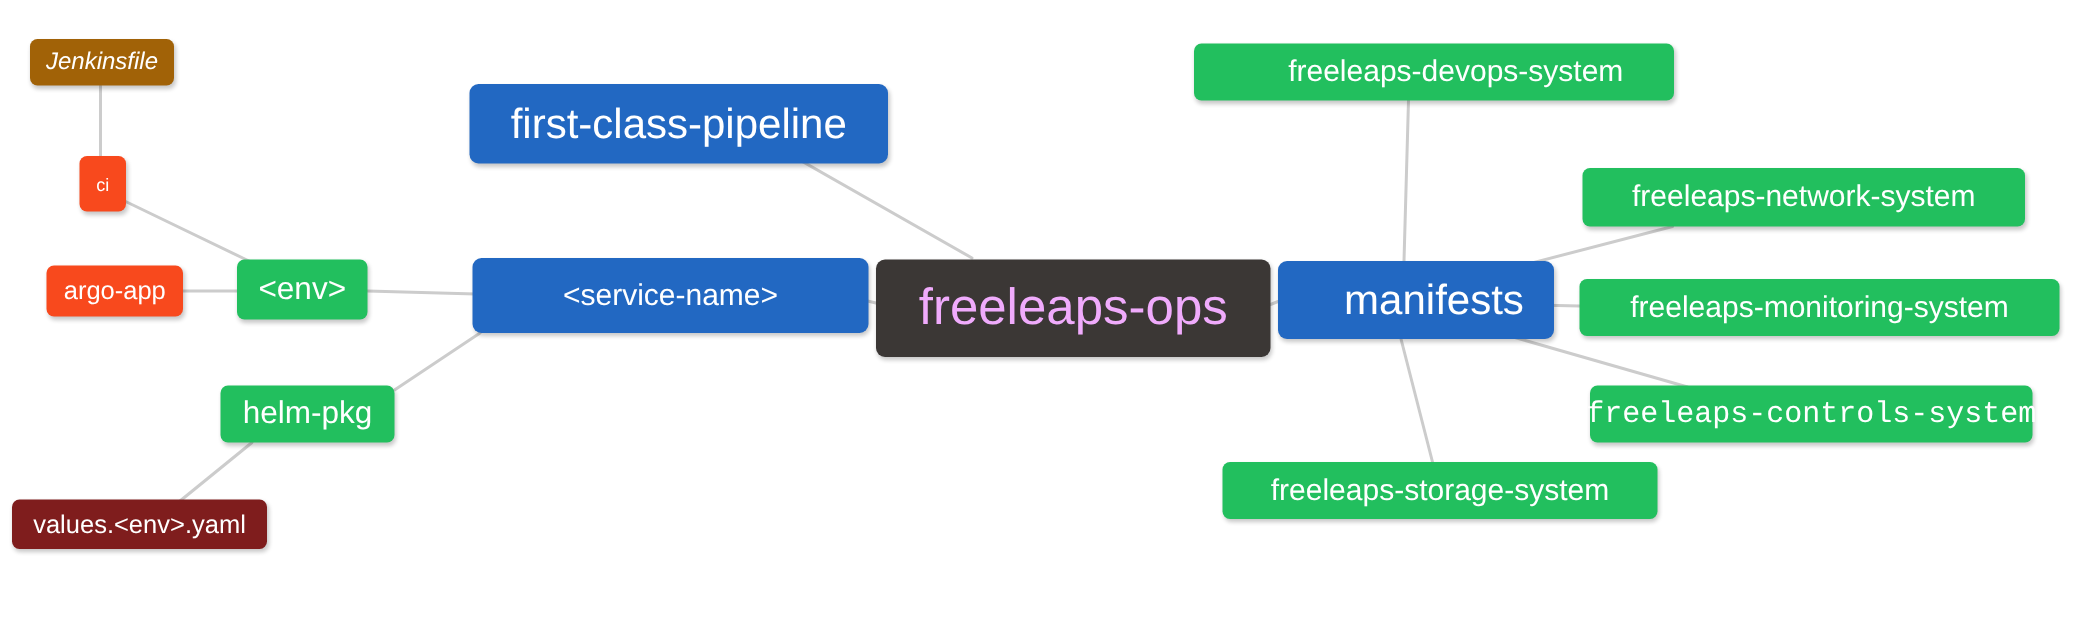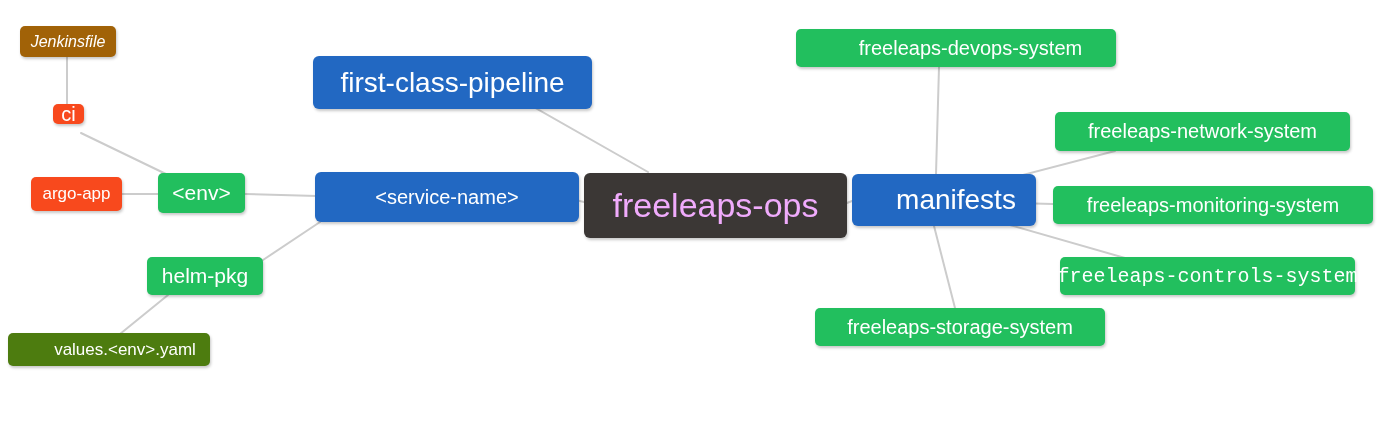--- a/index.html
+++ b/index.html
@@ -29,21 +29,21 @@
     justify-content: center;
     color: #ffffff;
     white-space: nowrap;
     border-radius: 5px;
     box-shadow: 1px 2px 3px rgba(0,0,0,0.22);
     cursor: pointer;
     user-select: none;
   }
   
   .n-jenkinsfile          { left: 20px;   top: 26px;  width: 96px;  height: 31px; font-size: 16px; }
-  .n-ci                   { left: 53px;   top: 104px; width: 31px;  height: 20px; font-size: 20px; }
+  .n-ci                   { left: 53px;   top: 104px; width: 31px;  height: 37px; font-size: 12px; }
   .n-argo-app             { left: 31px;   top: 177px; width: 91px;  height: 34px; font-size: 17px; }
   .n-env                  { left: 158px;  top: 173px; width: 87px;  height: 40px; font-size: 21px; }
   .n-helm-pkg             { left: 147px;  top: 257px; width: 116px; height: 38px; font-size: 21px; }
   .n-values-env-yaml      { left: 8px;    top: 333px; width: 170px; height: 33px; font-size: 17px; }
   .n-first-class-pipeline { left: 313px;  top: 36px;  width: 279px; height: 53px; font-size: 28px; border-radius: 6px; margin-top: 20px; }
   .n-service-name         { left: 315px;  top: 172px; width: 264px; height: 50px; font-size: 20px; border-radius: 6px; }
   .n-freeleaps-ops        { left: 584px;  top: 173px; width: 263px; height: 65px; font-size: 34px; border-radius: 6px; }
   .n-manifests            { left: 852px;  top: 174px; width: 160px; height: 52px; font-size: 28px; border-radius: 6px; padding-left: 24px; }
   .n-devops-system        { left: 796px;  top: 29px;  width: 291px; height: 38px; font-size: 20px; }
   .n-network-system       { left: 1055px; top: 112px; width: 295px; height: 39px; font-size: 20px; }
@@ -73,21 +73,21 @@
       <line x1="1010" y1="225" x2="1125" y2="258" stroke="#cccccc"></line>
       <line x1="934" y1="226" x2="955" y2="308" stroke="#cccccc"></line>
     </g>
   </svg>
 
   <div class="node n-jenkinsfile" style="background-color: #a16207; color: rgb(255, 255, 255); font-style: italic;">Jenkinsfile</div>
   <div class="node n-ci" style="background-color: rgb(248, 73, 29); color: rgb(255, 255, 255);">ci</div>
   <div class="node n-argo-app" style="background-color: rgb(248, 73, 29); color: rgb(255, 255, 255);">argo-app</div>
   <div class="node n-env" style="background-color: rgb(34, 191, 94); color: rgb(255, 255, 255);">&lt;env&gt;</div>
   <div class="node n-helm-pkg" style="background-color: rgb(34, 191, 94); color: rgb(255, 255, 255);">helm-pkg</div>
-  <div class="node n-values-env-yaml" style="background-color: #4d7c0f; color: rgb(255, 255, 255); padding-left: 32px;">values.&lt;env&gt;.yaml</div>
+  <div class="node n-values-env-yaml" style="background-color: #7f1d1d; color: rgb(255, 255, 255);">values.&lt;env&gt;.yaml</div>
   <div class="node n-first-class-pipeline" style="background-color: rgb(34, 104, 194); color: rgb(255, 255, 255);">first-class-pipeline</div>
   <div class="node n-service-name" style="background-color: rgb(34, 104, 194); color: rgb(255, 255, 255);">&lt;service-name&gt;</div>
   <div class="node n-freeleaps-ops" style="background-color: rgb(59, 55, 53); color: #f0abfc;">freeleaps-ops</div>
   <div class="node n-manifests" style="background-color: rgb(34, 104, 194); color: rgb(255, 255, 255);">manifests</div>
   <div class="node n-devops-system" style="background-color: rgb(34, 191, 94); color: rgb(255, 255, 255); padding-left: 29px;">freeleaps-devops-system</div>
   <div class="node n-network-system" style="background-color: rgb(34, 191, 94); color: rgb(255, 255, 255);">freeleaps-network-system</div>
   <div class="node n-monitoring-system" style="background-color: rgb(34, 191, 94); color: rgb(255, 255, 255);">freeleaps-monitoring-system</div>
   <div class="node n-controls-system" style="background-color: rgb(34, 191, 94); color: rgb(255, 255, 255);">freeleaps-controls-system</div>
   <div class="node n-storage-system" style="background-color: rgb(34, 191, 94); color: rgb(255, 255, 255);">freeleaps-storage-system</div>
 

